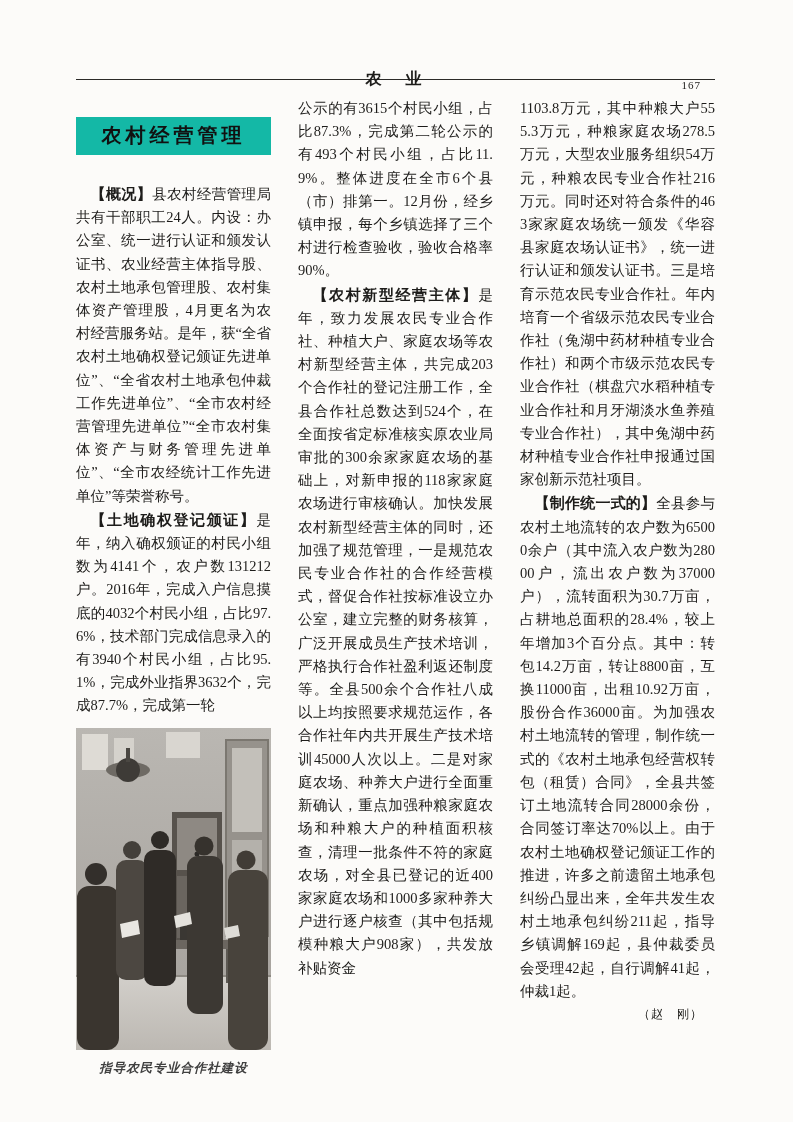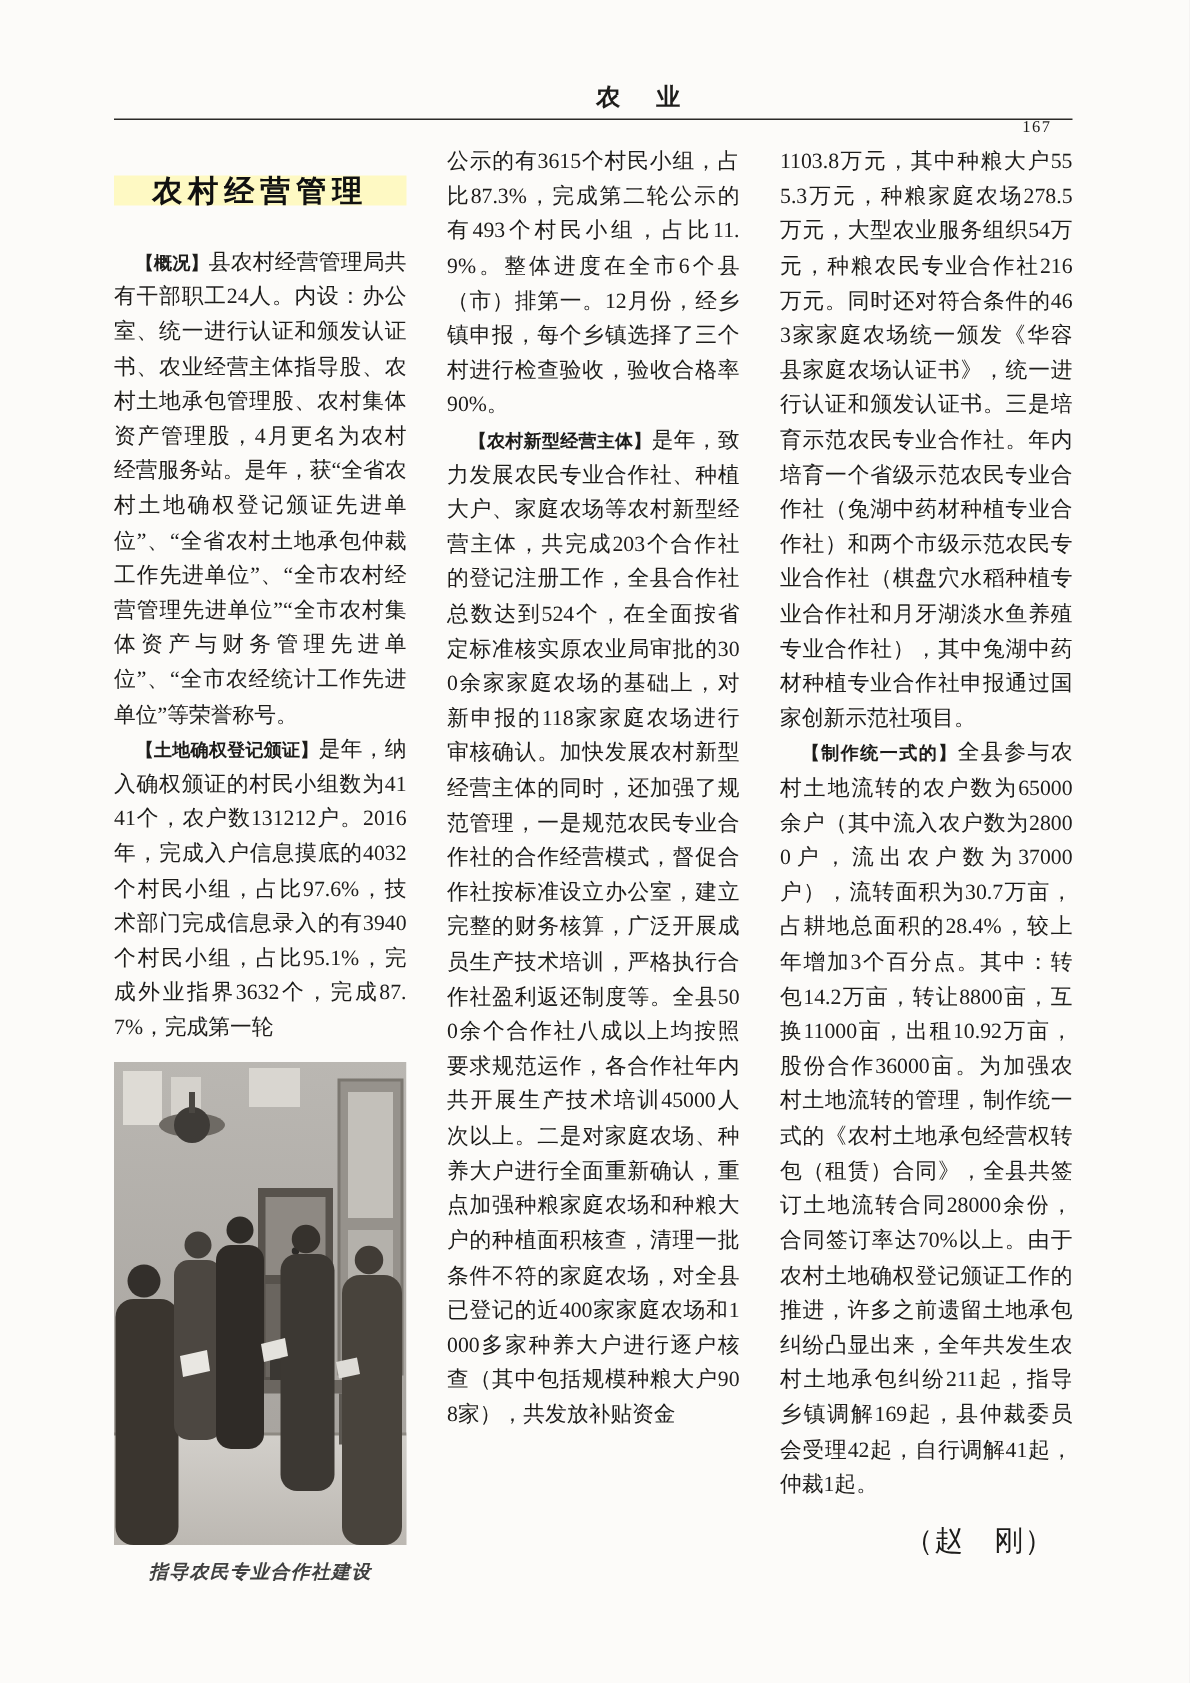--- a/index.html
+++ b/index.html
@@ -17,27 +17,26 @@
     overflow:hidden;
   }
   
   .header {
     position:relative;
     height:30px;
     border-bottom:1.6px solid #2b2a28;
   }
   .header-title {
     position:absolute;
-    left:50%; top:5px;
+    left:50%; top:19px;
     transform:translateX(-50%);
     font-size:16px;
     font-weight:bold;
     letter-spacing:4px;
     white-space:nowrap;
-    margin-left:32px;
   }
   .page-number {
     position:absolute;
     right:14px; top:5px;
     font-size:11px;
     letter-spacing:1px;
     margin-top:24px;
   }
   
   .columns {
@@ -51,29 +50,29 @@
     font-size:14.5px;
     line-height:23.2px;
     text-align:justify;
     text-justify:inter-ideograph;
   }
   .para { margin:0; text-indent:1em; word-break:break-all; }
   .para.cont { text-indent:0; }
   .p-label {
     font-weight:bold;
     font-family:"Liberation Sans","DejaVu Sans",sans-serif;
-    font-size:12px;
+    font-size:15px;
   }
   
   .section-title-box {
     margin:20px 0 27px 0;
-    height:20px;
-    background:#fef9c3;
+    height:38px;
+    background:#14b8a6;
     display:flex;
-    align-items:flex-start;
+    align-items:center;
     justify-content:center;
   }
   .section-title-box span {
     font-size:20px;
     font-weight:bold;
     letter-spacing:4px;
     color:#111;
   }
   
   .photo-block { margin-top:10px; }
@@ -82,24 +81,24 @@
     margin-top:7px;
     text-align:center;
     font-size:12.5px;
     font-weight:bold;
     font-style:italic;
     letter-spacing:1px;
     color:#404040;
   }
   
   .byline {
-    margin-top:14px;
+    margin-top:0;
     text-align:right;
     padding-right:12px;
-    font-size:19px;
+    font-size:12px;
     letter-spacing:1px;
   }
 </style>
 </head>
 <body>
 
 <div class="page">
 
   <div class="header">
     <div class="header-title">农　业</div>

